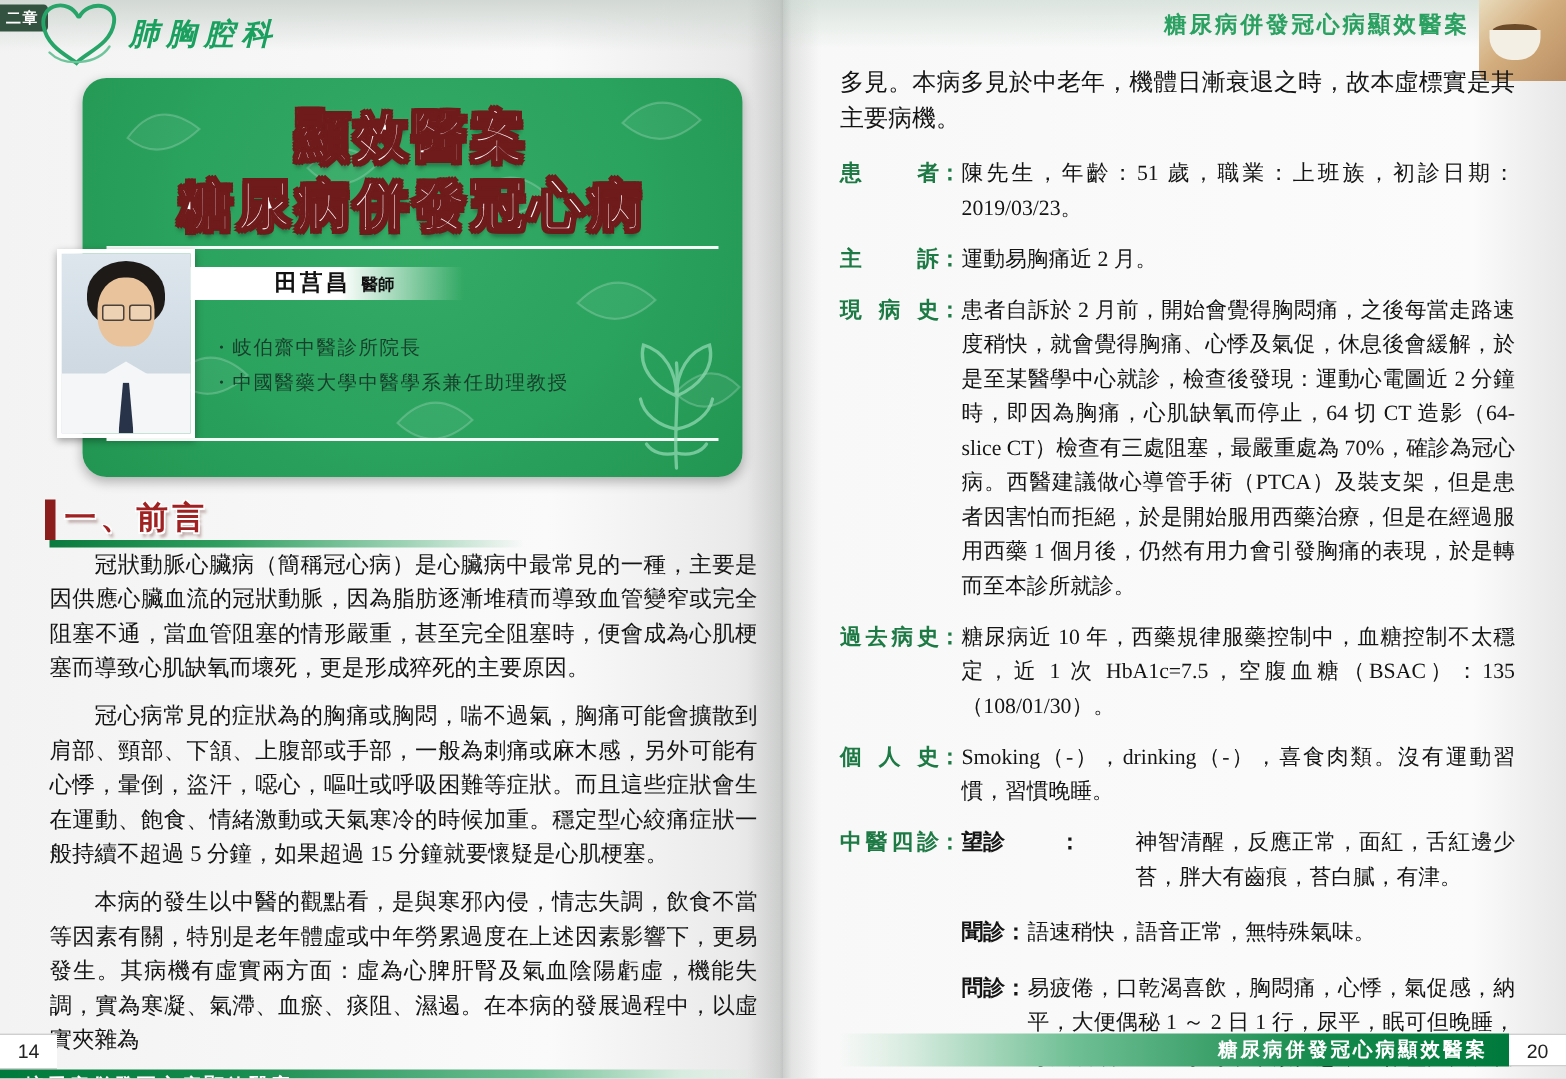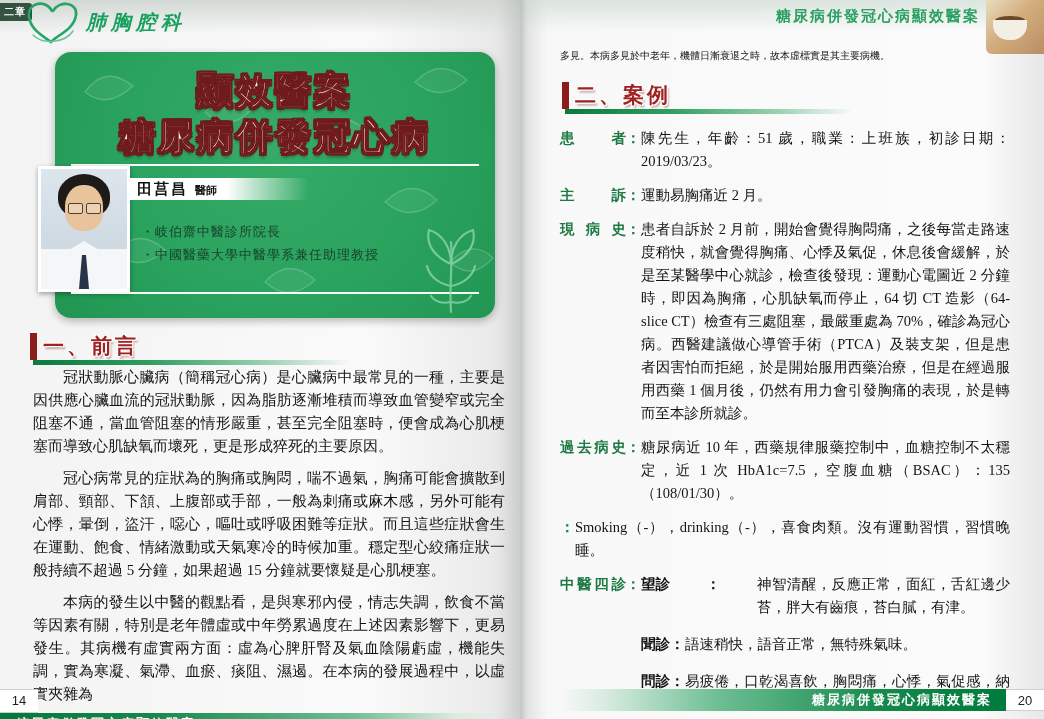--- a/index.html
+++ b/index.html
@@ -69,21 +69,21 @@
   .ph-glass-l,.ph-glass-r{position:absolute;top:34px;width:13px;height:9px;border:1px solid #4a413a;border-radius:2px;background:rgba(255,255,255,0.25);}
   .ph-glass-l{left:27px;} .ph-glass-r{left:45px;}
   .ph-shirt{position:absolute;left:0;bottom:0;width:100%;height:40px;background:#f4f6f8;}
   .ph-shirt:before{content:"";position:absolute;left:26px;top:-8px;border-left:17px solid transparent;border-right:17px solid transparent;border-bottom:10px solid #f4f6f8;}
   .ph-tie{position:absolute;left:38px;bottom:0;width:10px;height:34px;background:#283349;
     clip-path:polygon(30% 0,70% 0,100% 100%,0 100%);}
 
   .name-band{
     position:absolute;left:72px;top:126px;width:172px;height:22px;line-height:22px;
     background:linear-gradient(to right,#ffffff 0%,#ffffff 55%,rgba(255,255,255,0) 100%);
-    padding-left:10px;white-space:nowrap;
+    padding-left:10px;white-space:nowrap;text-align:center;
   }
   .doctor-name{font:bold 15px "Liberation Sans","DejaVu Sans",sans-serif;color:#111;letter-spacing:2px;}
   .doctor-degree{font:bold 11px "Liberation Sans","DejaVu Sans",sans-serif;color:#111;margin-left:7px;}
   .creds{position:absolute;left:74px;top:156px;margin:12px;padding:0;list-style:none;}
   .creds li{font:13px/23px "Liberation Sans","DejaVu Sans",sans-serif;color:#173f2b;letter-spacing:1px;}
   .flourish{position:absolute;right:6px;bottom:4px;opacity:0.75;}
 
   
   .sec-head{position:absolute;}
   .sec-head-inline{position:relative;margin:0 0 13px 2px;}
@@ -132,21 +132,21 @@
     font:bold 15px "Liberation Sans","DejaVu Sans",sans-serif;color:#2aa061;letter-spacing:2px;
   }
   .corner-photo{
     position:absolute;top:0;right:0;width:58px;height:54px;border-radius:0 0 0 6px;
     background:linear-gradient(135deg,#e9dcbd 0%,#d3ad7e 45%,#b98f63 100%);overflow:hidden;
   }
   .cup-body{position:absolute;left:7px;top:20px;width:34px;height:20px;background:#f3efe4;border-radius:0 0 15px 15px;}
   .cup-top{position:absolute;left:9px;top:16px;width:30px;height:9px;background:#6b4a2a;border-radius:50%;}
 
   .pr-content{position:absolute;left:38px;top:44px;width:450px;}
-  .cont-par{margin:0 0 13px;font-size:10px;line-height:24px;color:#141414;text-align:justify;}
+  .cont-par{margin:0 0 13px;font-size:16px;line-height:24px;color:#141414;text-align:justify;}
 
   .records{font-size:14.5px;line-height:23px;color:#141414;}
   .record{display:flex;margin-bottom:11px;text-align:justify;}
   .rec-label{flex:0 0 66px;color:#1e7a45;font-weight:bold;text-align:justify;text-align-last:justify;}
   .rec-colon{flex:0 0 15px;color:#1e7a45;font-weight:bold;}
   .rec-body{flex:1;}
   .sub{display:flex;margin-top:14px;}
   .sub:first-child{margin-top:0;gap:36px;}
   .sub-label{flex:0 0 auto;font-weight:bold;}
   .sub-colon{flex:0 0 15px;font-weight:bold;}
@@ -237,25 +237,20 @@
     <div class="pr-headband"></div>
     <div class="pr-title">糖尿病併發冠心病顯效醫案</div>
     <div class="corner-photo">
       <div class="cup-top"></div>
       <div class="cup-body"></div>
     </div>
 
     <div class="pr-content">
       <p class="cont-par">多見。本病多見於中老年，機體日漸衰退之時，故本虛標實是其主要病機。</p>
 
-      <div class="sec-head-inline">
-        <div class="sec-bar"></div>
-        <span class="sec-title">二、案例</span>
-        <div class="sec-underline" style="width:300px;"></div>
-      </div>
 
       <div class="records">
 
         <div class="record">
           <span class="rec-label">患者</span>
             <span class="rec-colon">：</span>
           <div class="rec-body">陳先生，年齡：51 歲，職業：上班族，初診日期：2019/03/23。</div>
         </div>
 
         <div class="record">
@@ -270,20 +265,21 @@
           <div class="rec-body">患者自訴於 2 月前，開始會覺得胸悶痛，之後每當走路速度稍快，就會覺得胸痛、心悸及氣促，休息後會緩解，於是至某醫學中心就診，檢查後發現：運動心電圖近 2 分鐘時，即因為胸痛，心肌缺氧而停止，64 切 CT 造影（64-slice CT）檢查有三處阻塞，最嚴重處為 70%，確診為冠心病。西醫建議做心導管手術（PTCA）及裝支架，但是患者因害怕而拒絕，於是開始服用西藥治療，但是在經過服用西藥 1 個月後，仍然有用力會引發胸痛的表現，於是轉而至本診所就診。</div>
         </div>
 
         <div class="record">
           <span class="rec-label">過去病史</span>
             <span class="rec-colon">：</span>
           <div class="rec-body">糖尿病近 10 年，西藥規律服藥控制中，血糖控制不太穩定，近 1 次 HbA1c=7.5，空腹血糖（BSAC）：135（108/01/30）。</div>
         </div>
 
         <div class="record">
+          <span class="rec-label">個人史</span>
             <span class="rec-colon">：</span>
           <div class="rec-body">Smoking（-），drinking（-），喜食肉類。沒有運動習慣，習慣晚睡。</div>
         </div>
 
         <div class="record">
           <span class="rec-label">中醫四診</span>
             <span class="rec-colon">：</span>
           <div class="rec-body">
             <div class="sub">
               <span class="sub-label">望診</span>

